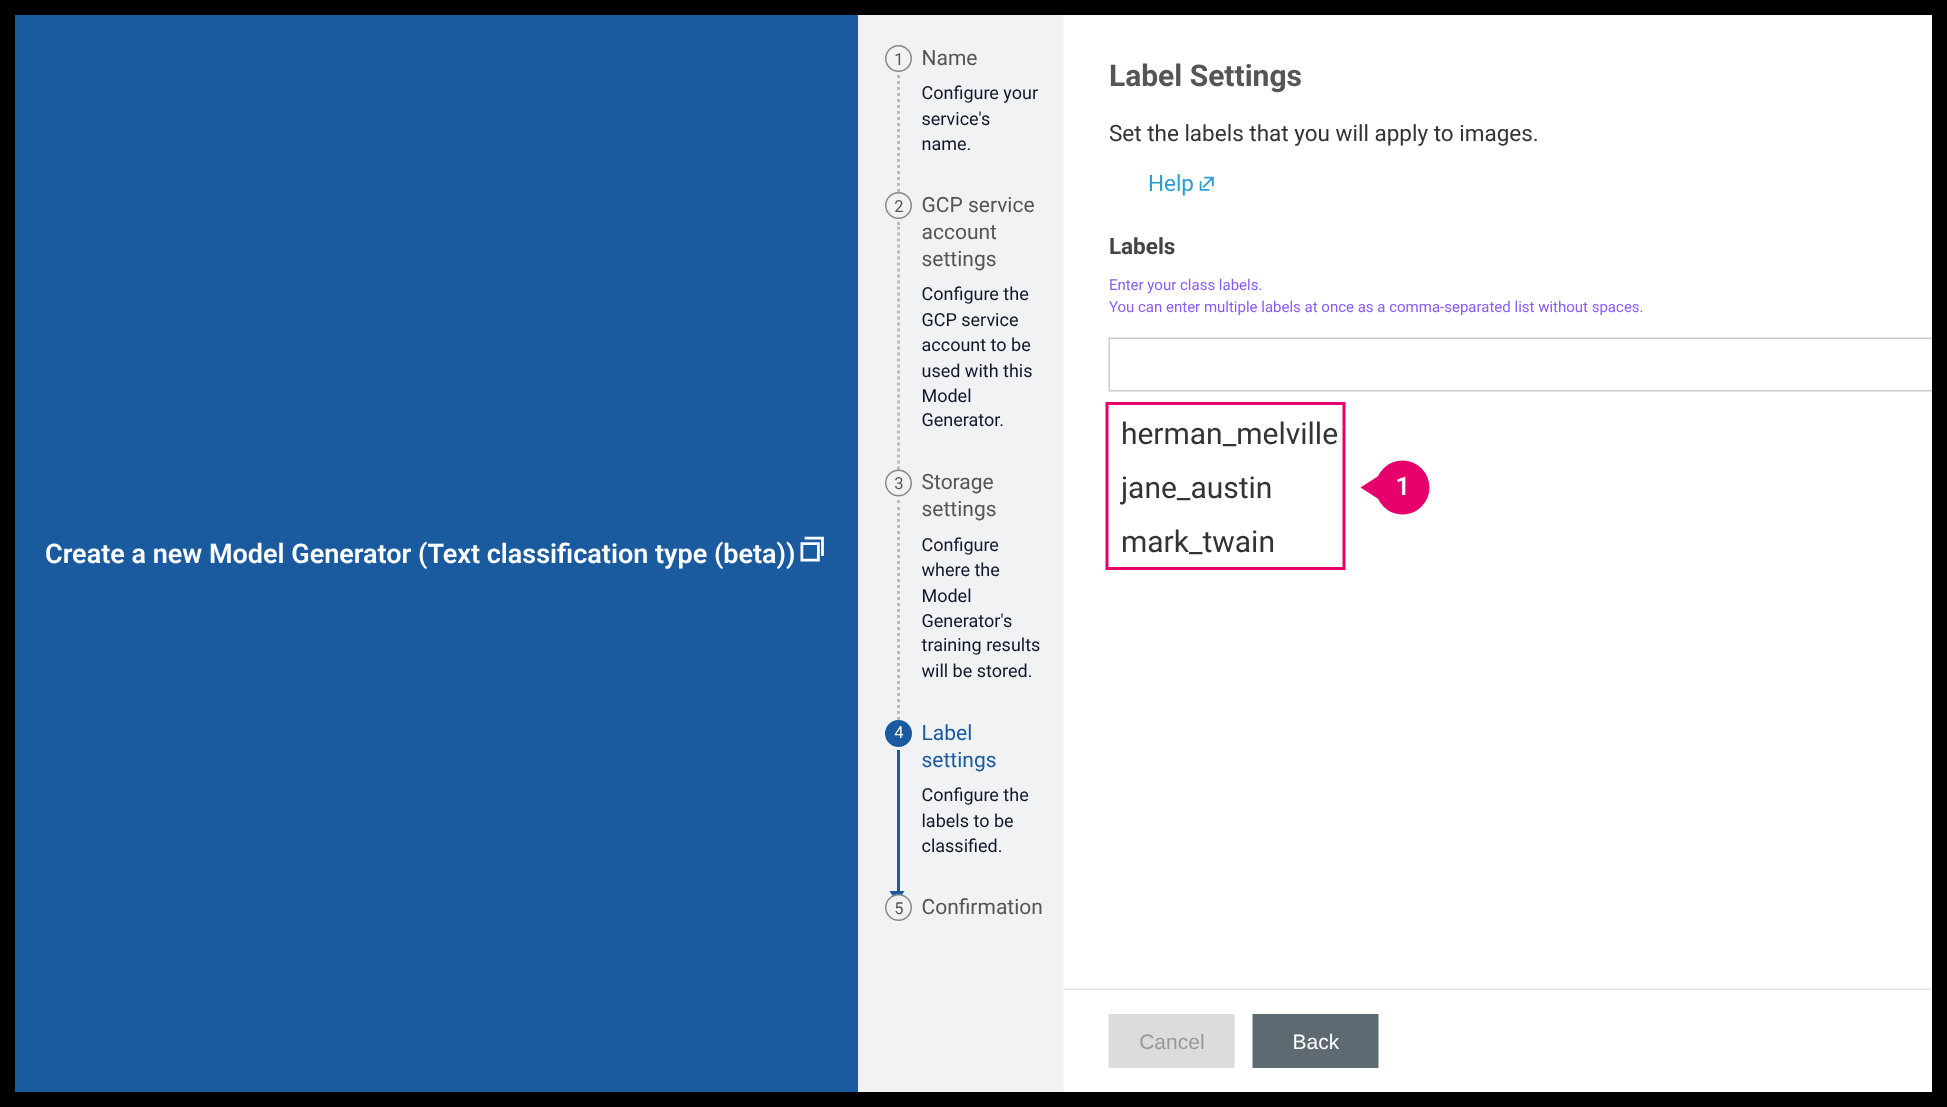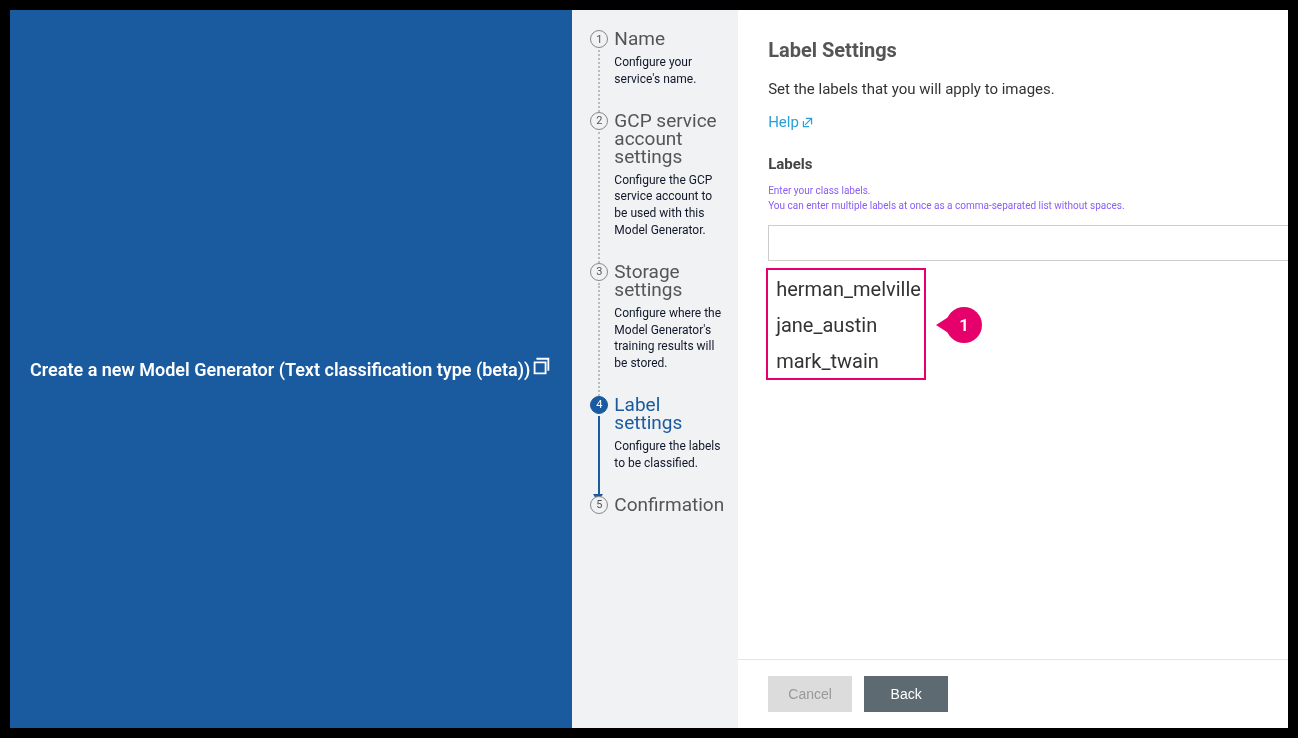--- a/index.html
+++ b/index.html
@@ -53,21 +53,21 @@
       color: #555;
       background: #f1f2f3;
     }
     .step.active .step-circle {
       background: #1a5ba0;
       border-color: #1a5ba0;
       color: #fff;
     }
     .step-title {
       color: #555;
-      font-size: 19px;
+      font-size: 14px;
       margin-bottom: 6px;
       line-height: 18px;
     }
     .step.active .step-title { color: #1a5ba0; }
     .step-desc {
       color: #0f172a;
       font-size: 12px;
       line-height: 1.4;
     }
     .connector {
@@ -112,20 +112,21 @@
       margin-bottom: 14px;
     }
     .help-link {
       color: #2a9fd6;
       font-size: 15px;
       text-decoration: none;
       display: inline-flex;
       align-items: center;
       gap: 2px;
       cursor: pointer;
+      margin-left: 26px;
     }
     .help-link svg { width: 13px; height: 13px; stroke: #2a9fd6; fill: none; }
     .section-label {
       font-weight: 700;
       font-size: 15px;
       color: #444;
       margin-top: 24px;
       margin-bottom: 10px;
     }
     .hint {

